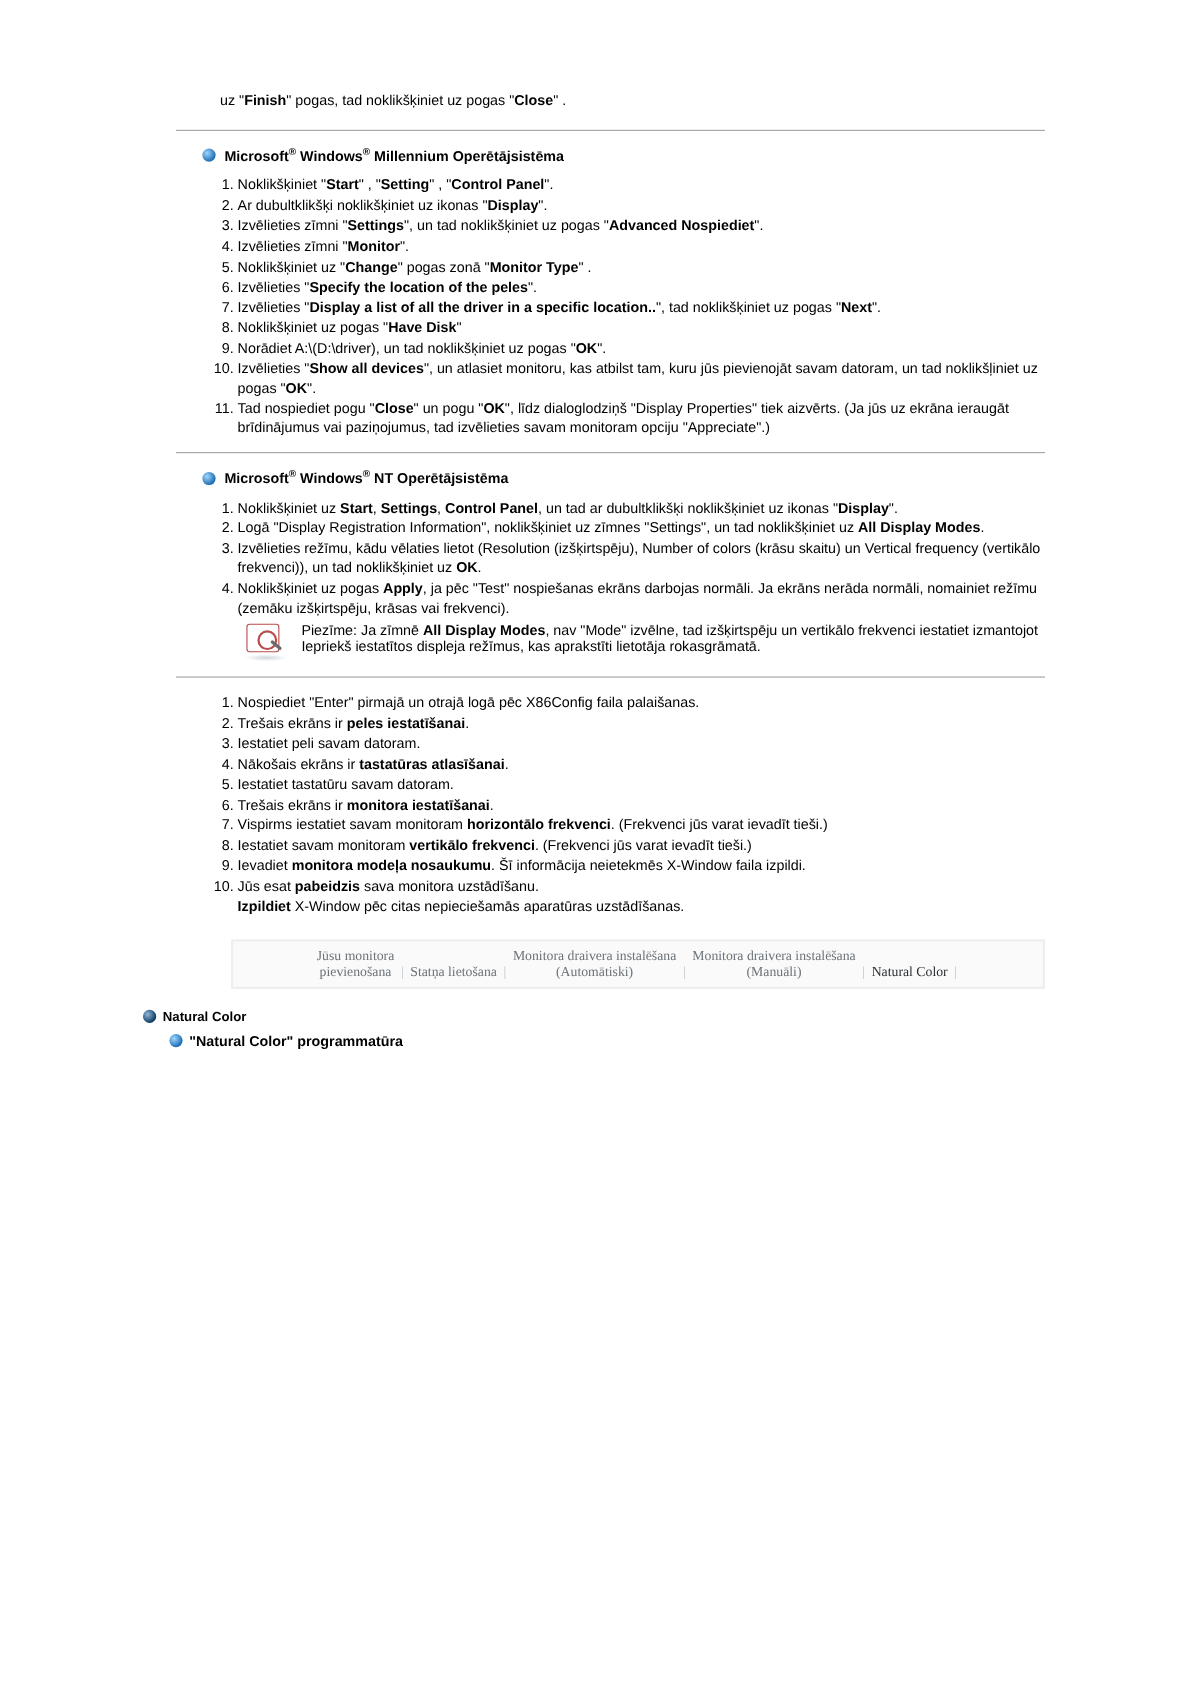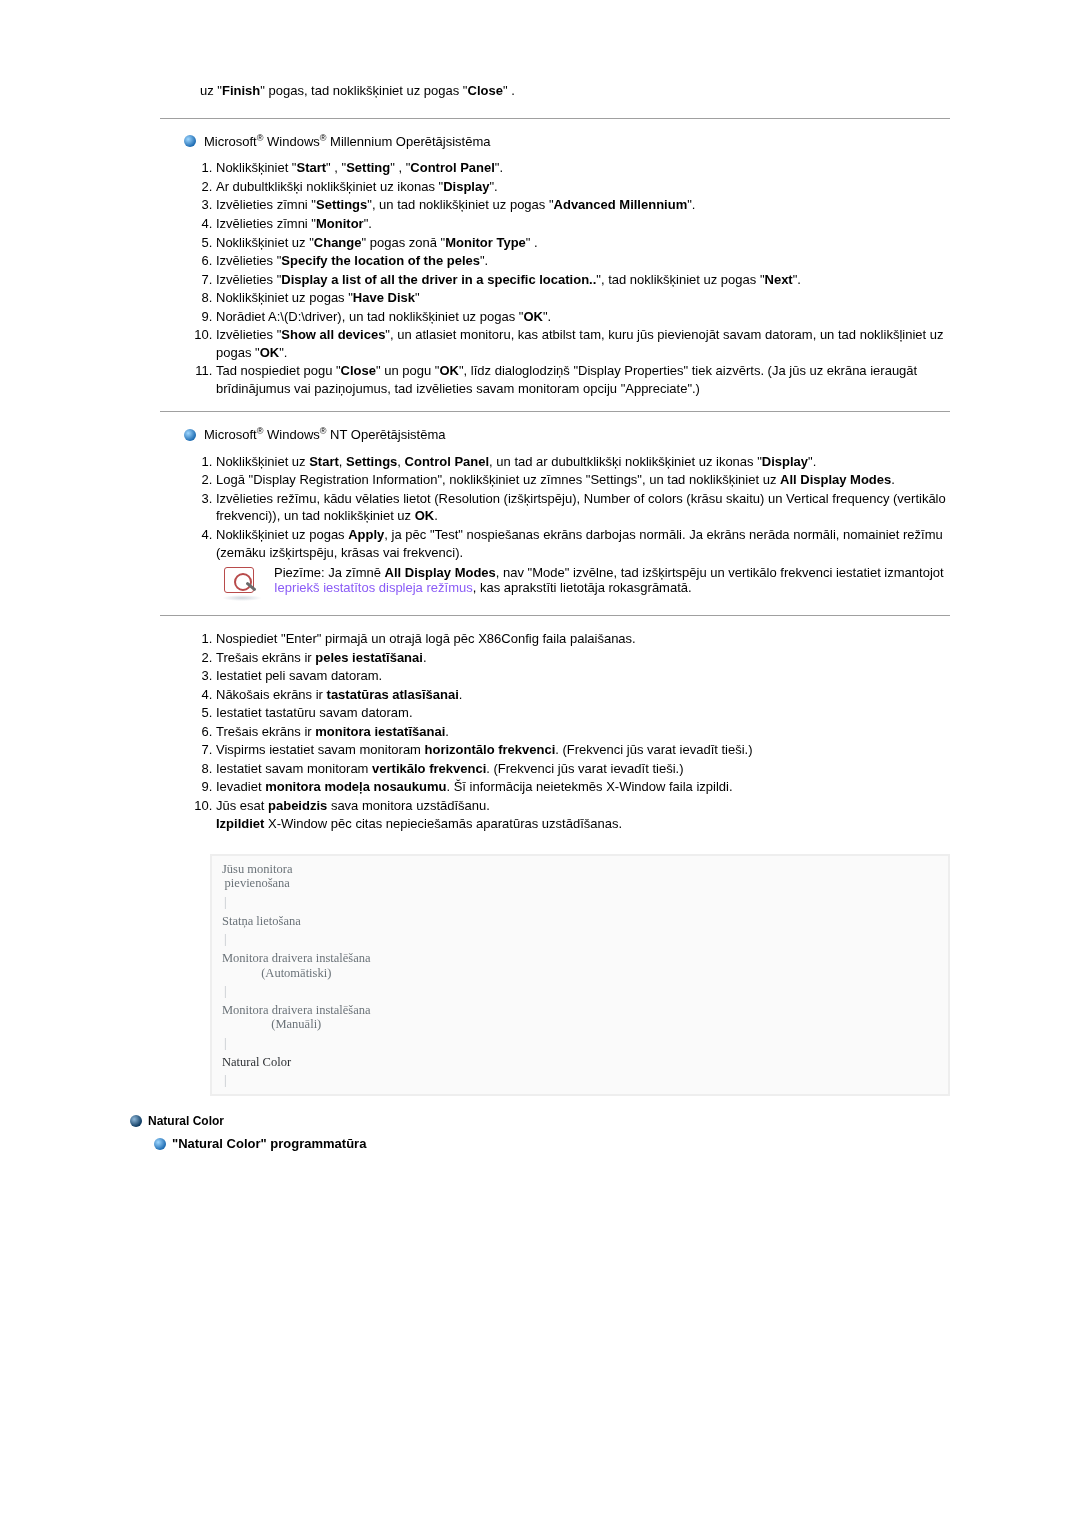--- a/index.html
+++ b/index.html
@@ -25,21 +25,21 @@
   }
   hr.sep {
     border: none;
     border-top: 1px solid #a0a0a0;
     margin: 14px 0 14px 0;
   }
   .section-title {
     display: flex;
     align-items: center;
     gap: 8px;
-    font-weight: normal;
+    font-weight: bold;
     margin: 8px 0 10px 24px;
   }
   .bullet-icon {
     width: 12px;
     height: 12px;
     display: inline-block;
     position: relative;
     flex-shrink: 0;
   }
   .bullet-icon::before {
@@ -100,36 +100,35 @@
     transform: rotate(40deg);
     border-radius: 2px;
   }
   .note-icon .shadow {
     position: absolute;
     left: 2px; bottom: 0;
     width: 40px; height: 6px;
     background: radial-gradient(ellipse at center, #cfd6dd 0%, transparent 70%);
   }
   a.inline-link {
-    color: #8b5cf6;
+    color: #000000;
     text-decoration: none;
   }
   .nav-bar {
     margin: 22px 0 18px 50px;
     border: 2px solid #eee;
     background: #fafafa;
     display: flex;
-    align-items: flex-start;
+    align-items: flex-end;
     justify-content: center;
     gap: 4px;
     padding: 6px 10px;
     font-size: 12.5px;
     color: #6b7379;
     font-family: Georgia, "Times New Roman", serif;
-    flex-direction: column;
   }
   .nav-bar .nav-item {
     text-align: center;
     white-space: pre-line;
     line-height: 1.15;
   }
   .nav-bar .sep-bar {
     color: #bcc2c7;
     padding: 0 2px;
   }
@@ -166,21 +165,21 @@
 
     <div class="section-title">
       <span class="bullet-icon"></span>
       <span>
         <span>Microsoft</span><sup>®</sup><span> Windows</span><sup>®</sup><span> Millennium Operētājsistēma</span>
       </span>
     </div>
     <ol id="millennium-list">
         <li>Noklikšķiniet "<b>Start</b>" , "<b>Setting</b>" , "<b>Control Panel</b>".</li>
         <li>Ar dubultklikšķi noklikšķiniet uz ikonas "<b>Display</b>".</li>
-        <li>Izvēlieties zīmni "<b>Settings</b>", un tad noklikšķiniet uz pogas "<b>Advanced Millennium</b>".</li>
+        <li>Izvēlieties zīmni "<b>Settings</b>", un tad noklikšķiniet uz pogas "<b>Advanced Nospiediet</b>".</li>
         <li>Izvēlieties zīmni "<b>Monitor</b>".</li>
         <li>Noklikšķiniet uz "<b>Change</b>" pogas zonā "<b>Monitor Type</b>" .</li>
         <li>Izvēlieties "<b>Specify the location of the peles</b>".</li>
         <li>Izvēlieties "<b>Display a list of all the driver in a specific location..</b>", tad noklikšķiniet uz pogas "<b>Next</b>".</li>
         <li>Noklikšķiniet uz pogas "<b>Have Disk</b>"</li>
         <li>Norādiet A:\(D:\driver), un tad noklikšķiniet uz pogas "<b>OK</b>".</li>
         <li>Izvēlieties "<b>Show all devices</b>", un atlasiet monitoru, kas atbilst tam, kuru jūs pievienojāt savam datoram, un tad noklikšļiniet uz pogas "<b>OK</b>".</li>
         <li>Tad nospiediet pogu "<b>Close</b>" un pogu "<b>OK</b>", līdz dialoglodziņš "Display Properties" tiek aizvērts. (Ja jūs uz ekrāna ieraugāt brīdinājumus vai paziņojumus, tad izvēlieties savam monitoram opciju "Appreciate".)</li>
       </ol>
 

